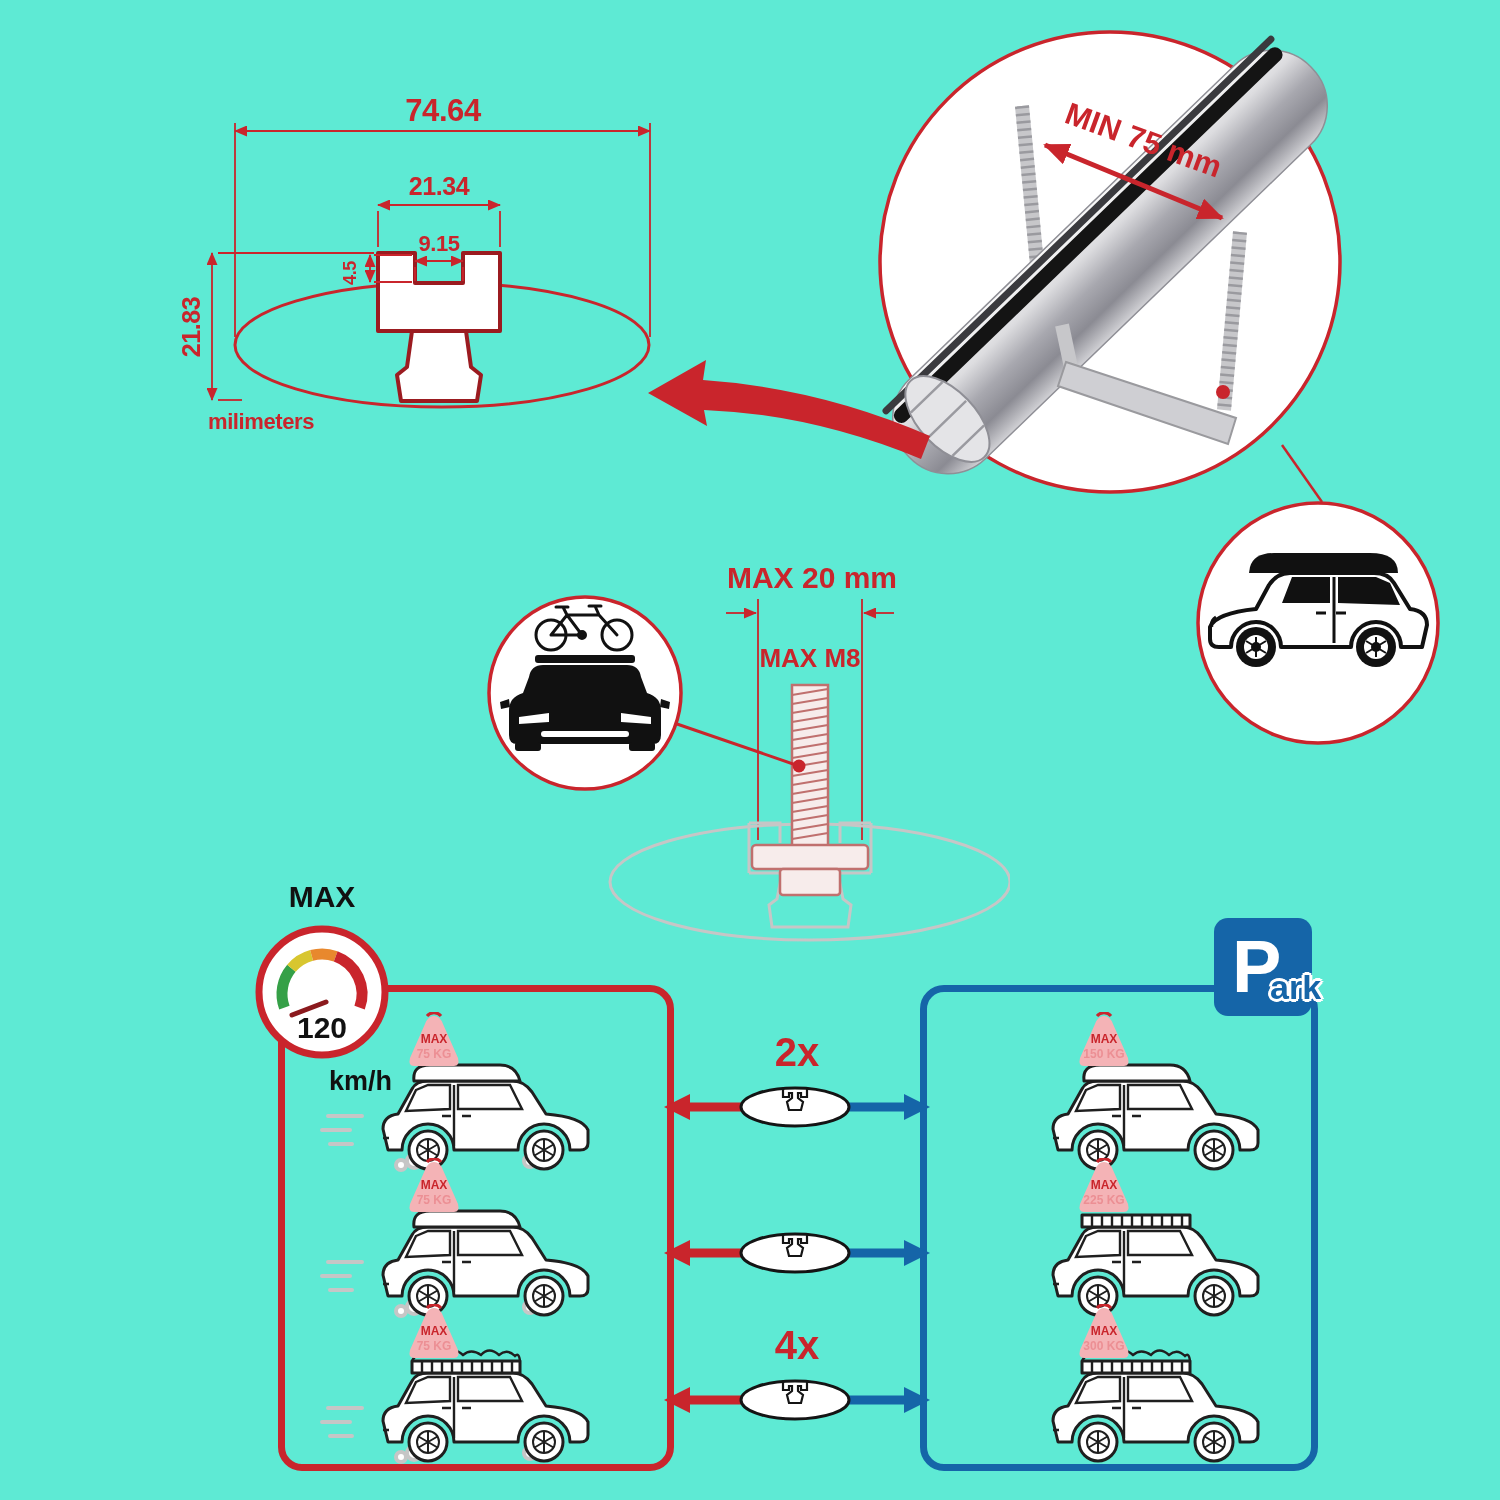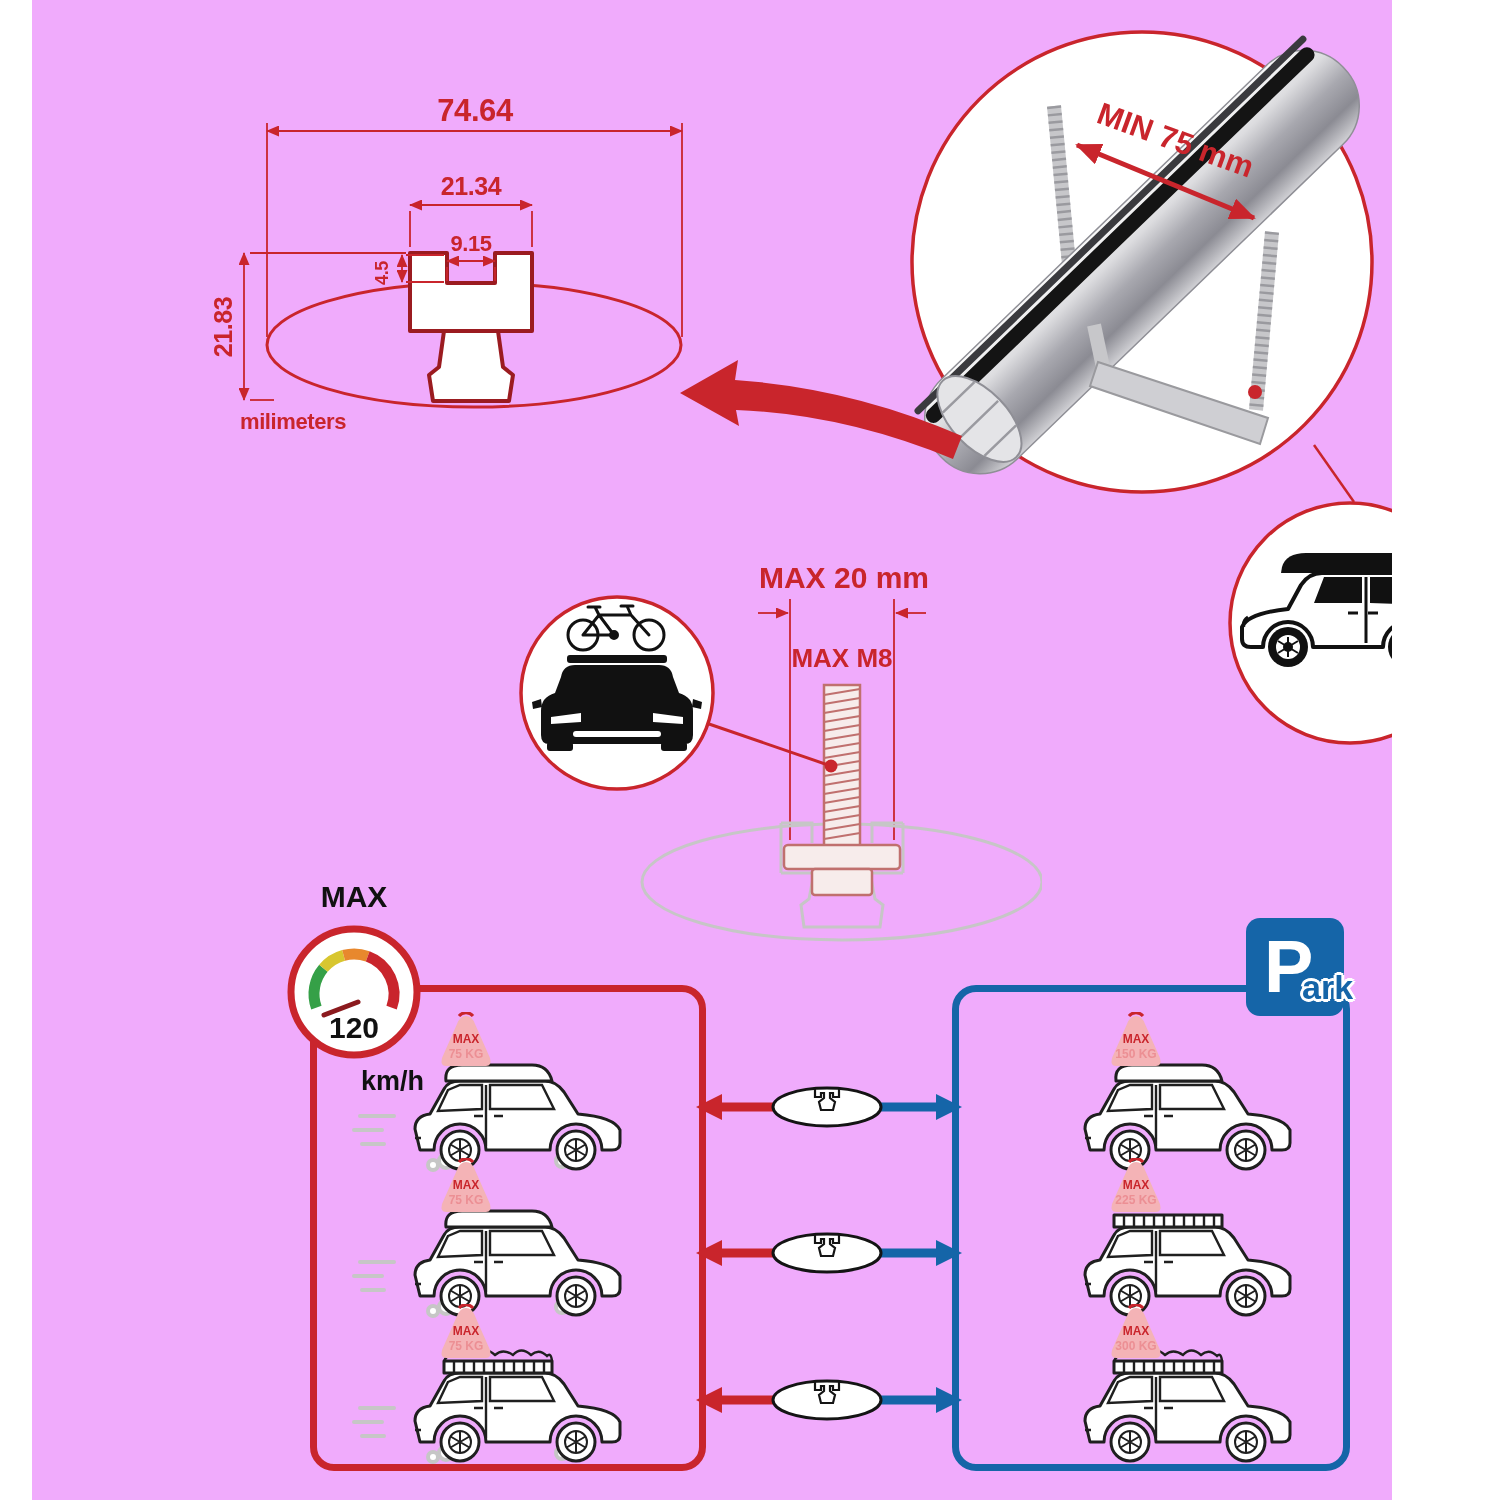--- a/index.html
+++ b/index.html
@@ -1,17 +1,17 @@
 <!DOCTYPE html>
 <html><head>
 <meta charset="utf-8">
 <style>
   html,body{margin:0;padding:0;background:#fff;}
-  #canvas{position:relative;width:1360px;height:1500px;background:#f0abfc;overflow:hidden;
-          font-family:"Liberation Sans",sans-serif;margin-left:32px;}
+  #canvas{position:relative;width:1500px;height:1500px;background:#5eead4;overflow:hidden;
+          font-family:"Liberation Sans",sans-serif;}
   .abs{position:absolute;}
   
   .dimg line{stroke:#c9252c;stroke-width:1.8;fill:none;}
   .rd{fill:#c9252c;text-anchor:middle;font-family:"Liberation Sans",sans-serif;font-weight:600;letter-spacing:-0.4px;}
   .s30{font-size:31px;} .s25{font-size:25px;} .s22{font-size:22px;} .s18{font-size:18px;}
   
   .min-label{fill:#c9252c;font-weight:700;font-size:31px;text-anchor:middle;font-family:"Liberation Sans",sans-serif;}
   
   .bolt-title{fill:#c9252c;font-weight:700;font-size:30px;text-anchor:middle;font-family:"Liberation Sans",sans-serif;}
   .bolt-sub{fill:#c9252c;font-weight:700;font-size:26px;text-anchor:middle;font-family:"Liberation Sans",sans-serif;}
@@ -306,36 +306,38 @@
         <use href="#cargo-basket"></use>
         <use href="#cargo-load"></use>
       </g>
     <g transform="translate(88,0)">
       <use href="#sign-beacon"></use>
       <text x="28" y="31" class="sign-max">MAX</text>
       <text x="28" y="46" class="sign-weight">300 KG</text>
     </g>
   </svg>
 
+  <div class="abs count-label" style="left:662px;top:1030px">2x</div>
   <svg class="abs" style="left:662px;top:1079px" width="270" height="56" viewBox="0 0 270 56">
     <polygon points="2,28 28,15 28,41" fill="#c9252c"></polygon>
     <line x1="26" y1="28" x2="133" y2="28" stroke="#c9252c" stroke-width="9"></line>
     <line x1="133" y1="28" x2="244" y2="28" stroke="#1565a8" stroke-width="9"></line>
     <polygon points="268,28 242,15 242,41" fill="#1565a8"></polygon>
     <use href="#bar-section-icon"></use>
   </svg>
 
   <svg class="abs" style="left:662px;top:1225px" width="270" height="56" viewBox="0 0 270 56">
     <polygon points="2,28 28,15 28,41" fill="#c9252c"></polygon>
     <line x1="26" y1="28" x2="133" y2="28" stroke="#c9252c" stroke-width="9"></line>
     <line x1="133" y1="28" x2="244" y2="28" stroke="#1565a8" stroke-width="9"></line>
     <polygon points="268,28 242,15 242,41" fill="#1565a8"></polygon>
     <use href="#bar-section-icon"></use>
   </svg>
 
+  <div class="abs count-label" style="left:662px;top:1323px">4x</div>
   <svg class="abs" style="left:662px;top:1372px" width="270" height="56" viewBox="0 0 270 56">
     <polygon points="2,28 28,15 28,41" fill="#c9252c"></polygon>
     <line x1="26" y1="28" x2="133" y2="28" stroke="#c9252c" stroke-width="9"></line>
     <line x1="133" y1="28" x2="244" y2="28" stroke="#1565a8" stroke-width="9"></line>
     <polygon points="268,28 242,15 242,41" fill="#1565a8"></polygon>
     <use href="#bar-section-icon"></use>
   </svg>
 
   <svg class="abs overlay" style="left:0;top:0" width="1500" height="1500" viewBox="0 0 1500 1500">
     <path d="M648,393 L706,360 L703,380 Q820,388 930,436 L921,459 Q812,414 704,410 L707,426 Z" fill="#c9252c"></path>

